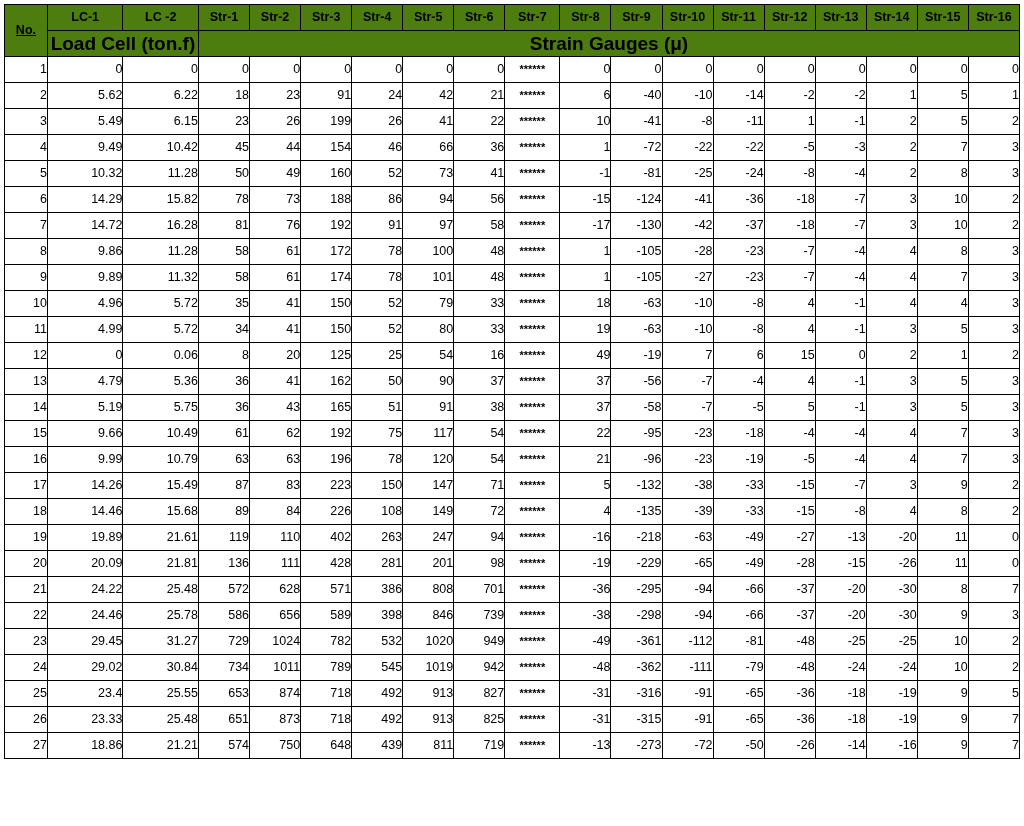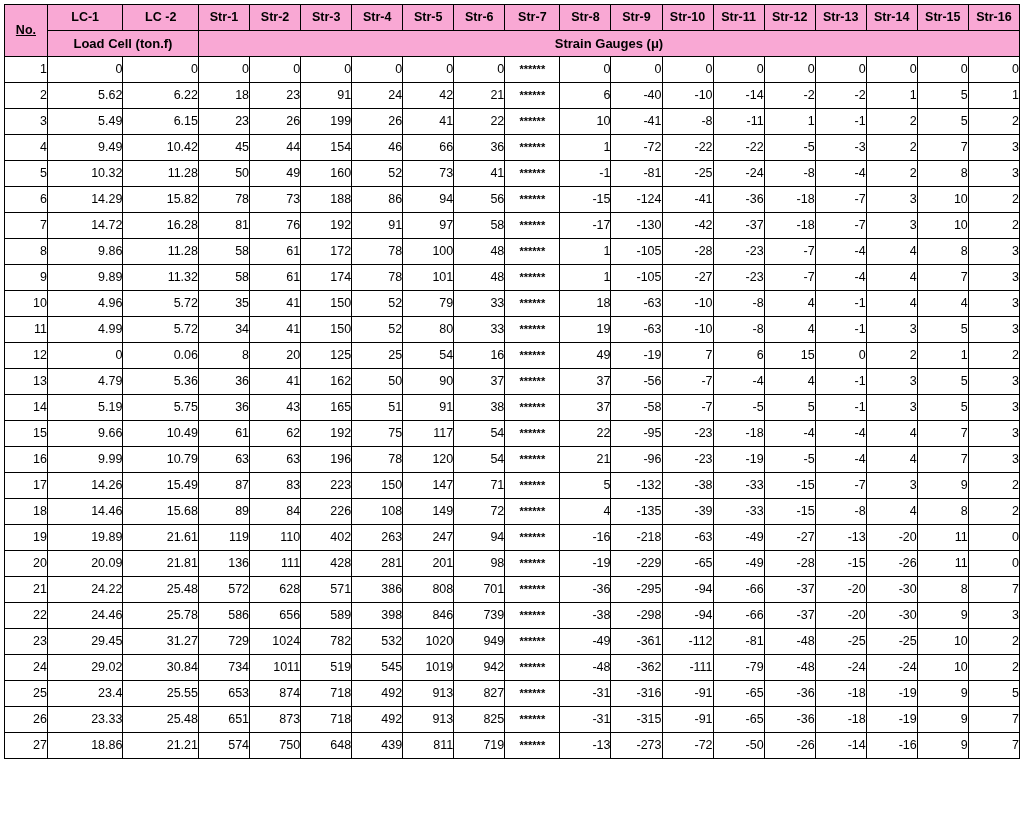--- a/index.html
+++ b/index.html
@@ -31,33 +31,33 @@
     border: 1px solid #000000;
     font-size: 12.5px;
     line-height: 1.05;
     padding: 0;
     height: 26px;
     box-sizing: border-box;
     white-space: nowrap;
     overflow: hidden;
   }
   thead th {
-    background: #f9a8d4;
+    background: #4d7c0f;
     font-weight: bold;
     text-align: center;
     vertical-align: middle;
     font-size: 12.5px;
   }
   thead th.no-cell {
     font-weight: bold;
     text-decoration: underline;
   }
   thead th.group-cell {
     font-weight: bold;
-    font-size: 13px;
+    font-size: 19px;
   }
   tbody td {
     text-align: right;
     padding-right: 6px;
     vertical-align: middle;
     color: #000;
   }
   tbody td.stars {
     text-align: center;
     padding-right: 0;
@@ -608,21 +608,21 @@
           <td>-25</td>
           <td>10</td>
           <td>2</td>
         </tr>
         <tr>
           <td class="">24</td>
           <td>29.02</td>
           <td>30.84</td>
           <td>734</td>
           <td>1011</td>
-          <td>519</td>
+          <td>789</td>
           <td>545</td>
           <td>1019</td>
           <td>942</td>
           <td class="stars">******</td>
           <td>-48</td>
           <td>-362</td>
           <td>-111</td>
           <td>-79</td>
           <td>-48</td>
           <td>-24</td>

